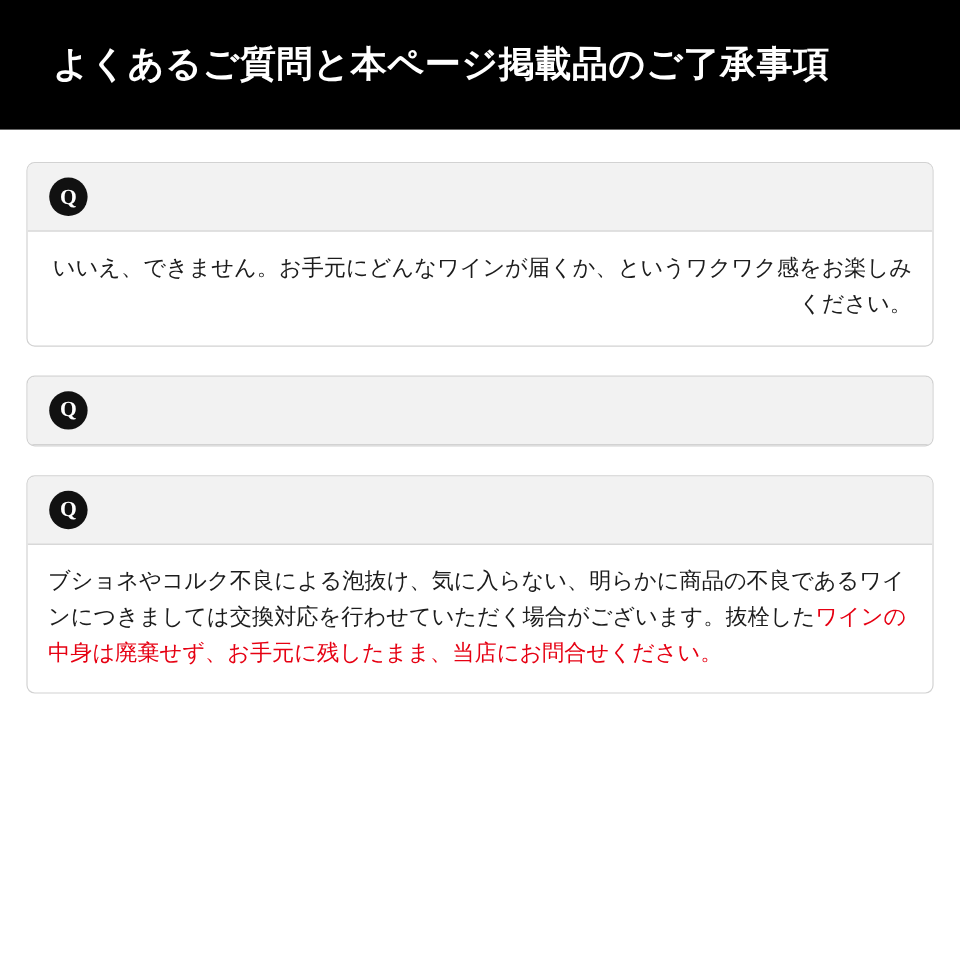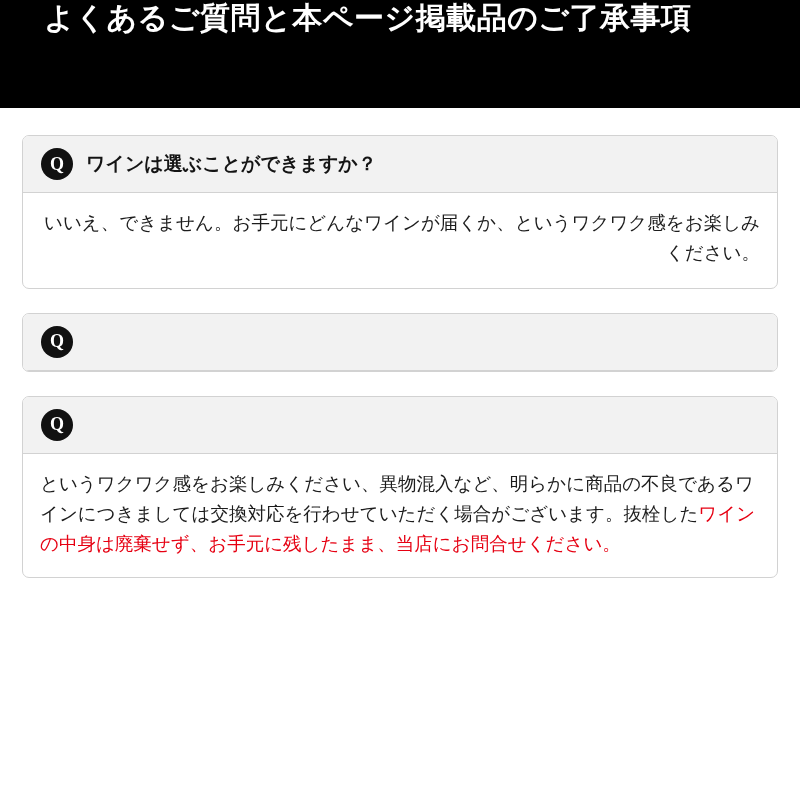--- a/index.html
+++ b/index.html
@@ -19,21 +19,21 @@
     height: 800px;
     position: relative;
     box-sizing: border-box;
   }
   
   .header-bar {
     width: 800px;
     height: 108px;
     background: #000000;
     display: flex;
-    align-items: flex-start;
+    align-items: center;
     box-sizing: border-box;
     padding-left: 44px;
   }
   .header-title {
     color: #ffffff;
     font-size: 30px;
     font-weight: bold;
     letter-spacing: 0.5px;
     line-height: 1.2;
     white-space: nowrap;
@@ -101,36 +101,35 @@
 
   <div class="header-bar">
     <div class="header-title">よくあるご質問と本ページ掲載品のご了承事項</div>
   </div>
 
   <div class="faq-list">
 
     <div class="faq-card card-1">
       <div class="faq-q-row">
         <div class="q-badge">Q</div>
-        <div class="q-text">ワインは選ぶことができますか？</div>
       </div>
       <div class="faq-a-body">
         <span>いいえ、できません。お手元にどんなワインが届くか、というワクワク感をお楽しみください。</span>
       </div>
     </div>
 
     <div class="faq-card card-2">
       <div class="faq-q-row">
         <div class="q-badge">Q</div>
       </div>
     </div>
 
     <div class="faq-card card-3">
       <div class="faq-q-row">
         <div class="q-badge">Q</div>
       </div>
       <div class="faq-a-body">
-        <span>というワクワク感をお楽しみください、異物混入など、明らかに商品の不良であるワインにつきましては交換対応を行わせていただく場合がございます。抜栓した</span><span class="hl">ワインの中身は廃棄せず、お手元に残したまま、当店にお問合せください。</span>
+        <span>ブショネやコルク不良による泡抜け、気に入らない、明らかに商品の不良であるワインにつきましては交換対応を行わせていただく場合がございます。抜栓した</span><span class="hl">ワインの中身は廃棄せず、お手元に残したまま、当店にお問合せください。</span>
       </div>
     </div>
 
   </div>
 </div>
 
 </body></html>

